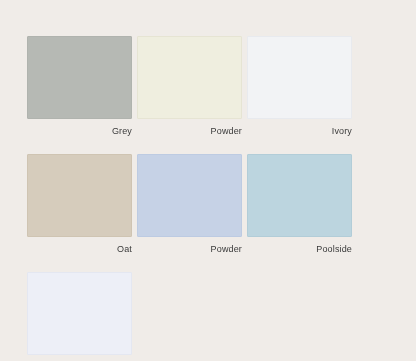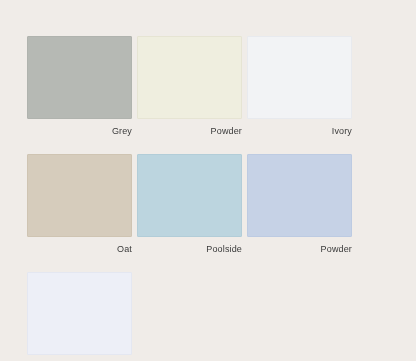--- a/index.html
+++ b/index.html
@@ -64,27 +64,27 @@
     <div class="swatch-chip" style="background: rgb(242, 243, 245); border: 1px solid rgb(232, 234, 238);"></div>
     <div class="swatch-label" style="color: rgb(58, 58, 58);">Ivory</div>
   </div>
 
   <div class="swatch-cell">
     <div class="swatch-chip" style="background: rgb(214, 204, 188); border: 1px solid rgb(207, 196, 178);"></div>
     <div class="swatch-label" style="color: rgb(58, 58, 58); margin-left: 7px;">Oat</div>
   </div>
 
   <div class="swatch-cell">
-    <div class="swatch-chip" style="background: rgb(188, 213, 223); border: 1px solid rgb(178, 205, 216);"></div>
-    <div class="swatch-label" style="color: rgb(58, 58, 58);">Poolside</div>
+    <div class="swatch-chip" style="background: rgb(198, 210, 230); border: 1px solid rgb(189, 203, 226);"></div>
+    <div class="swatch-label" style="color: rgb(58, 58, 58);">Powder</div>
   </div>
 
   <div class="swatch-cell">
-    <div class="swatch-chip" style="background: rgb(198, 210, 230); border: 1px solid rgb(189, 203, 226);"></div>
-    <div class="swatch-label" style="color: rgb(58, 58, 58);">Powder</div>
+    <div class="swatch-chip" style="background: rgb(188, 213, 223); border: 1px solid rgb(178, 205, 216);"></div>
+    <div class="swatch-label" style="color: rgb(58, 58, 58);">Poolside</div>
   </div>
 
   <div class="swatch-cell">
     <div class="swatch-chip" style="background: rgb(237, 239, 247); border: 1px solid rgb(228, 231, 241);"></div>
 
   </div>
 
 </div>
 
 </body></html>

